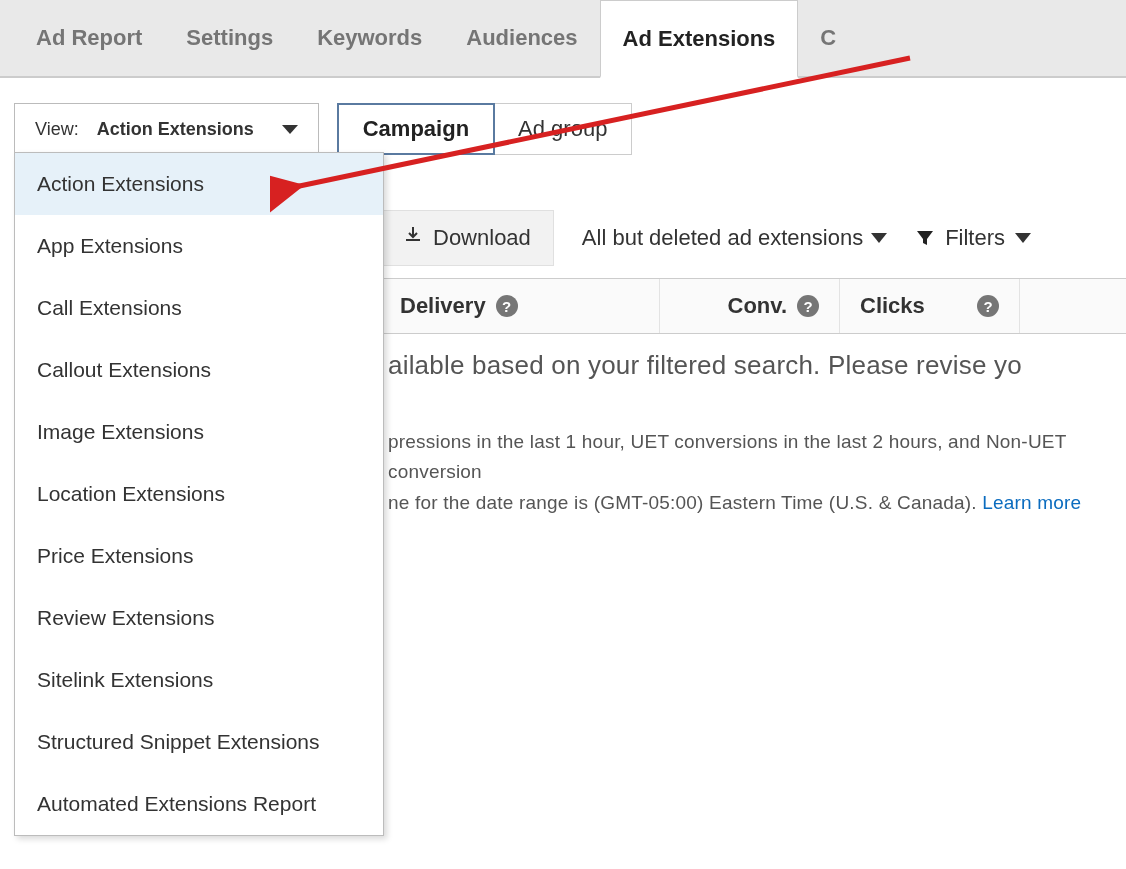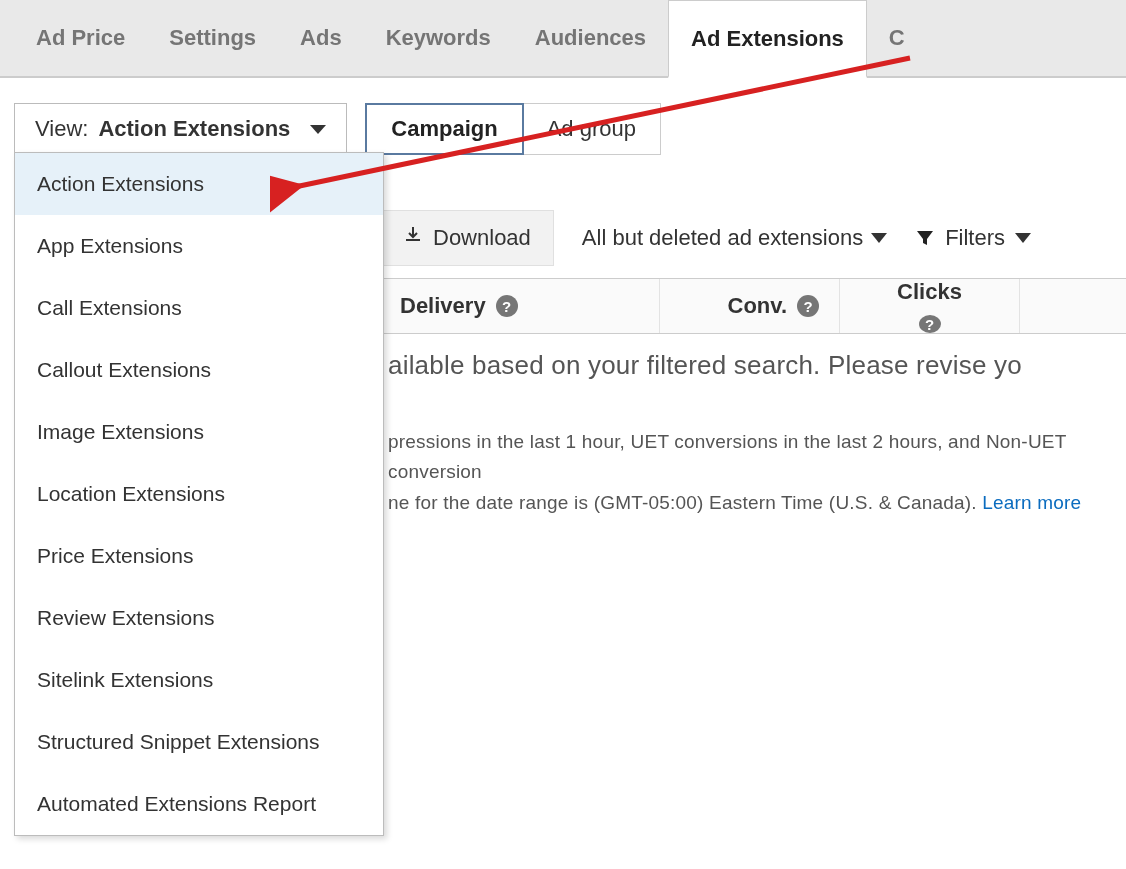--- a/index.html
+++ b/index.html
@@ -53,24 +53,24 @@
     gap: 18px;
     height: 80px;
   }
   .view-select {
     border: 1px solid #bbb;
     background: #fff;
     height: 52px;
     display: flex;
     align-items: center;
     padding: 0 20px;
-    font-size: 22px;
-    color: #333;
-    cursor: pointer;
-    gap: 10px;
+    font-size: 18px;
+    color: #333;
+    cursor: pointer;
+    gap: 18px;
   }
   .view-select .vlabel { font-weight: 400; }
   .view-select .vvalue { font-weight: 700; }
   .caret-down {
     width: 0; height: 0;
     border-left: 8px solid transparent;
     border-right: 8px solid transparent;
     border-top: 9px solid #333;
     margin-left: 10px;
   }
@@ -176,21 +176,21 @@
     gap: 10px;
     padding: 0 20px;
     font-size: 22px;
     font-weight: 700;
     color: #333;
     border-right: 1px solid #e3e3e3;
     height: 100%;
   }
   .col.delivery { width: 280px; }
   .col.conv { width: 180px; justify-content: flex-end; align-items: center; }
-  .col.clicks { width: 180px; justify-content: space-between; flex-direction: column; }
+  .col.clicks { width: 180px; justify-content: space-between; }
   .col.partial2 { width: 40px; border-right: none; }
   .help-icon {
     width: 22px; height: 22px;
     border-radius: 50%;
     background: #767676;
     color: #fff;
     font-size: 15px;
     font-weight: 700;
     display: inline-flex;
     align-items: center;
@@ -221,23 +221,22 @@
     left: 270px;
     top: 48px;
     z-index: 40;
     pointer-events: none;
   }
 </style>
 </head>
 <body>
 
 <div class="tabs-bar">
-  <div class="tab">Ad Price</div>
+  <div class="tab">Ad Report</div>
   <div class="tab">Settings</div>
-  <div class="tab">Ads</div>
   <div class="tab">Keywords</div>
   <div class="tab">Audiences</div>
   <div class="tab active">Ad Extensions</div>
   <div class="tab partial">C</div>
 </div>
 
 <div class="controls-row">
   <div class="view-select">
     <span class="vlabel">View: </span>
     <span class="vvalue">Action Extensions</span>

